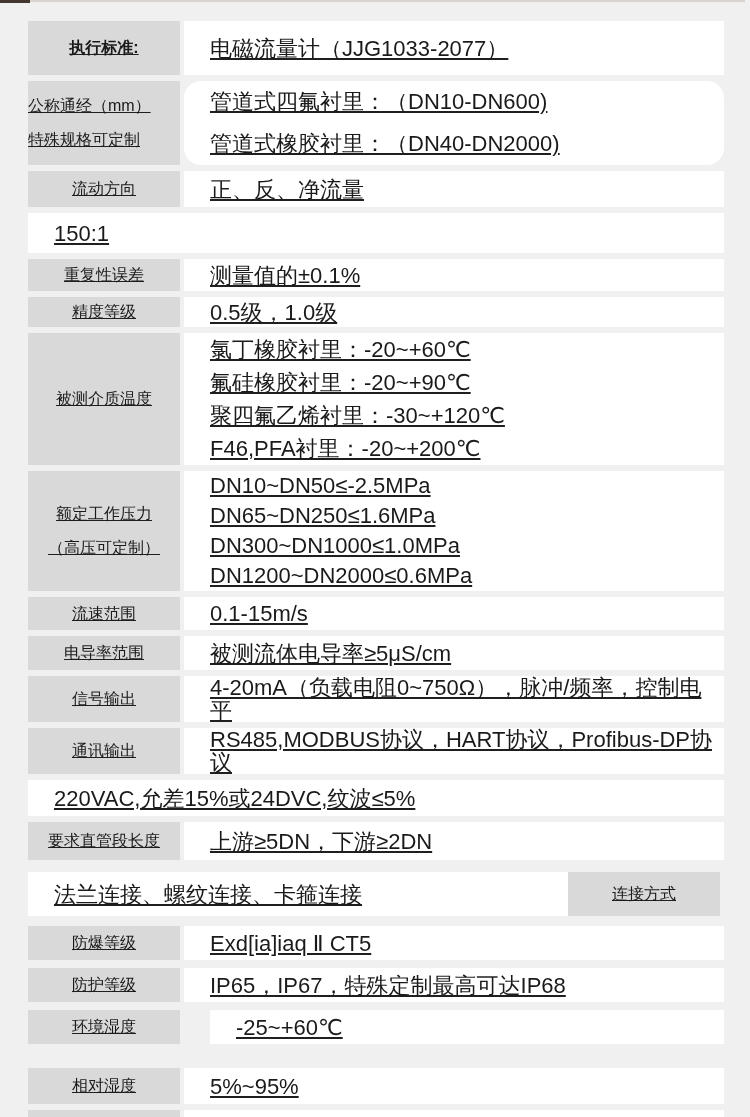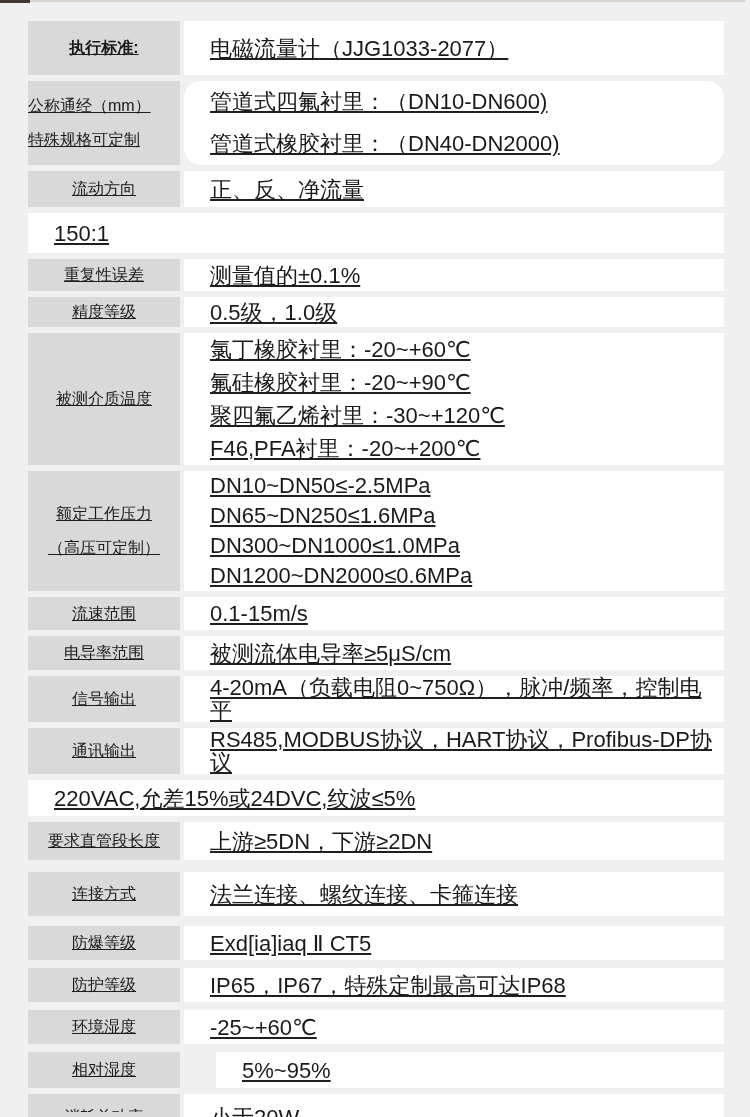--- a/index.html
+++ b/index.html
@@ -139,40 +139,40 @@
   <div class="row" style="min-height:36px;">
     <div class="cell value">220VAC,允差15%或24DVC,纹波≤5%</div>
   </div>
 
   <div class="row" style="min-height:38px; margin-bottom:12px;">
     <div class="cell label">要求直管段长度</div>
     <div class="cell value">上游≥5DN，下游≥2DN</div>
   </div>
 
   <div class="row" style="min-height:44px; margin-bottom:10px;">
+    <div class="cell value">法兰连接、螺纹连接、卡箍连接</div>
     <div class="cell label">连接方式</div>
-    <div class="cell value">法兰连接、螺纹连接、卡箍连接</div>
   </div>
 
   <div class="row" style="min-height:34px; margin-bottom:8px;">
     <div class="cell label">防爆等级</div>
     <div class="cell value">Exd[ia]iaq Ⅱ CT5</div>
   </div>
 
   <div class="row" style="min-height:34px; margin-bottom:8px;">
     <div class="cell label">防护等级</div>
     <div class="cell value">IP65，IP67，特殊定制最高可达IP68</div>
   </div>
 
-  <div class="row" style="min-height:34px; margin-bottom:8px;">
+  <div class="row" style="min-height:34px; margin-bottom:24px;gap:26px;">
     <div class="cell label">环境湿度</div>
     <div class="cell value">-25~+60℃</div>
   </div>
 
-  <div class="row" style="min-height:36px; gap:32px;">
+  <div class="row" style="min-height:36px; ">
     <div class="cell label">相对湿度</div>
     <div class="cell value">5%~95%</div>
   </div>
 
   <div class="row" style="min-height:46px; margin-bottom:0;">
     <div class="cell label">消耗总功率</div>
     <div class="cell value">小于20W</div>
   </div>
 
 </div>

